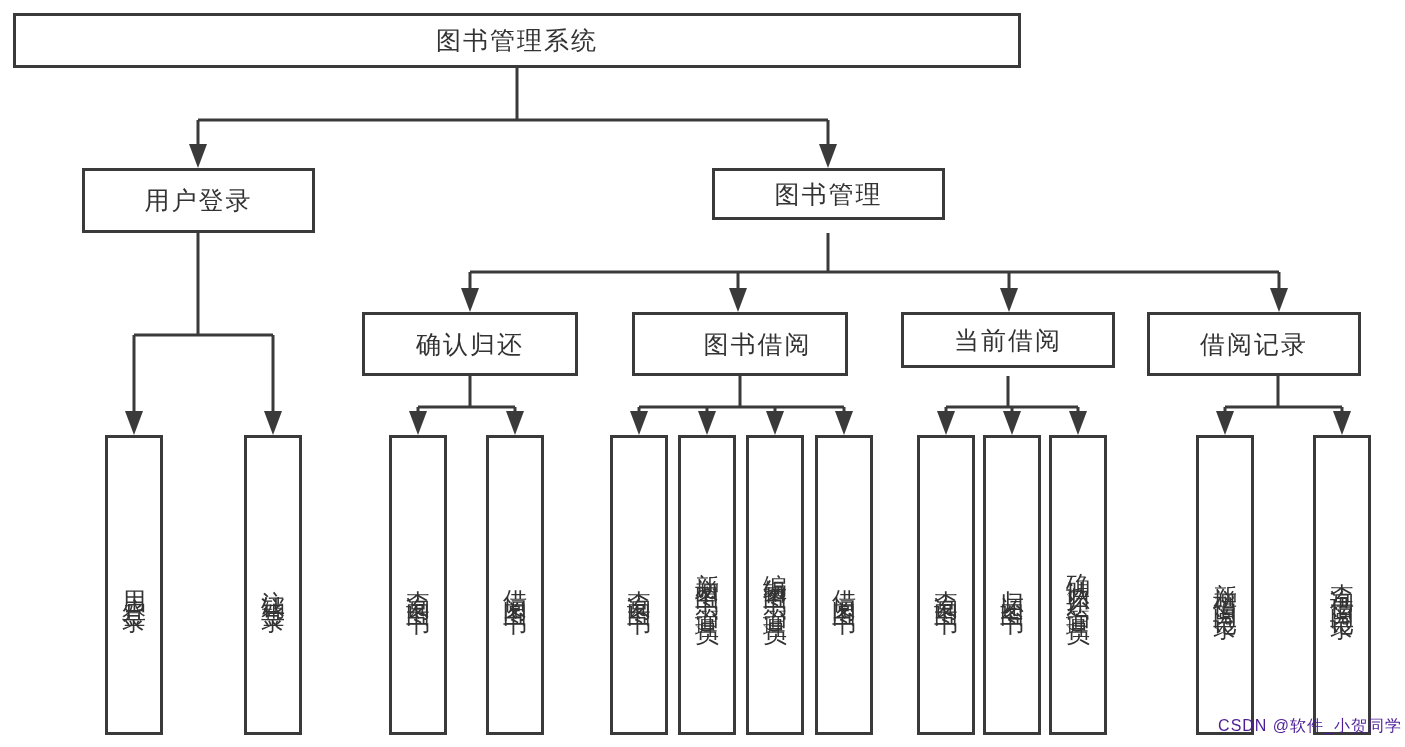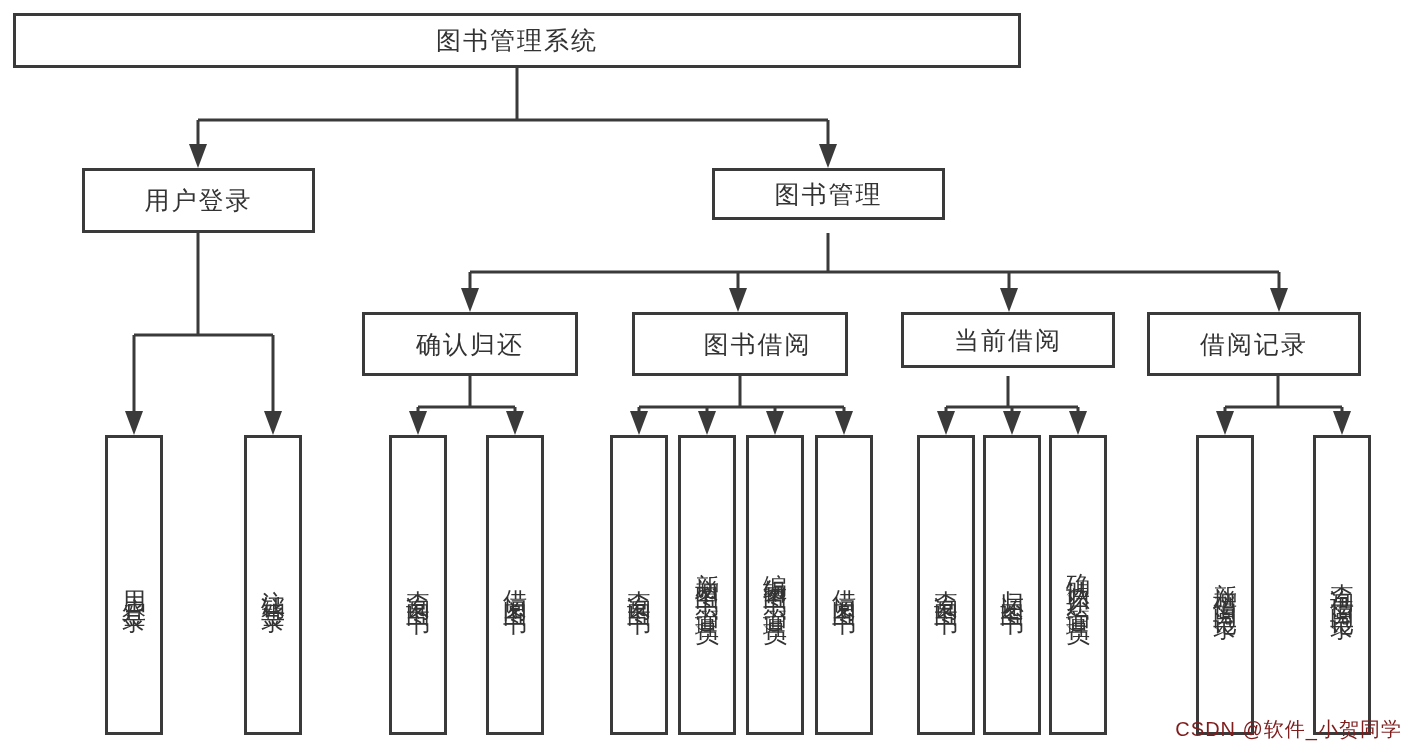--- a/index.html
+++ b/index.html
@@ -68,22 +68,22 @@
   .l8  { left: 815px; }
   .l9  { left: 917px; }
   .l10 { left: 983px; }
   .l11 { left: 1049px; }
   .l12 { left: 1196px; }
   .l13 { left: 1313px; }
   .watermark {
     position: absolute;
     right: 3px;
     top: 716px;
-    font-size: 20px;
-    color: #7f1d1d;
+    font-size: 16px;
+    color: #4c1d95;
     letter-spacing: 1px;
     z-index: 5;
   }
 </style>
 </head>
 <body>
 
 <div class="stage">
 
   <svg class="connectors" viewBox="0 0 1405 747" xmlns="http://www.w3.org/2000/svg">

